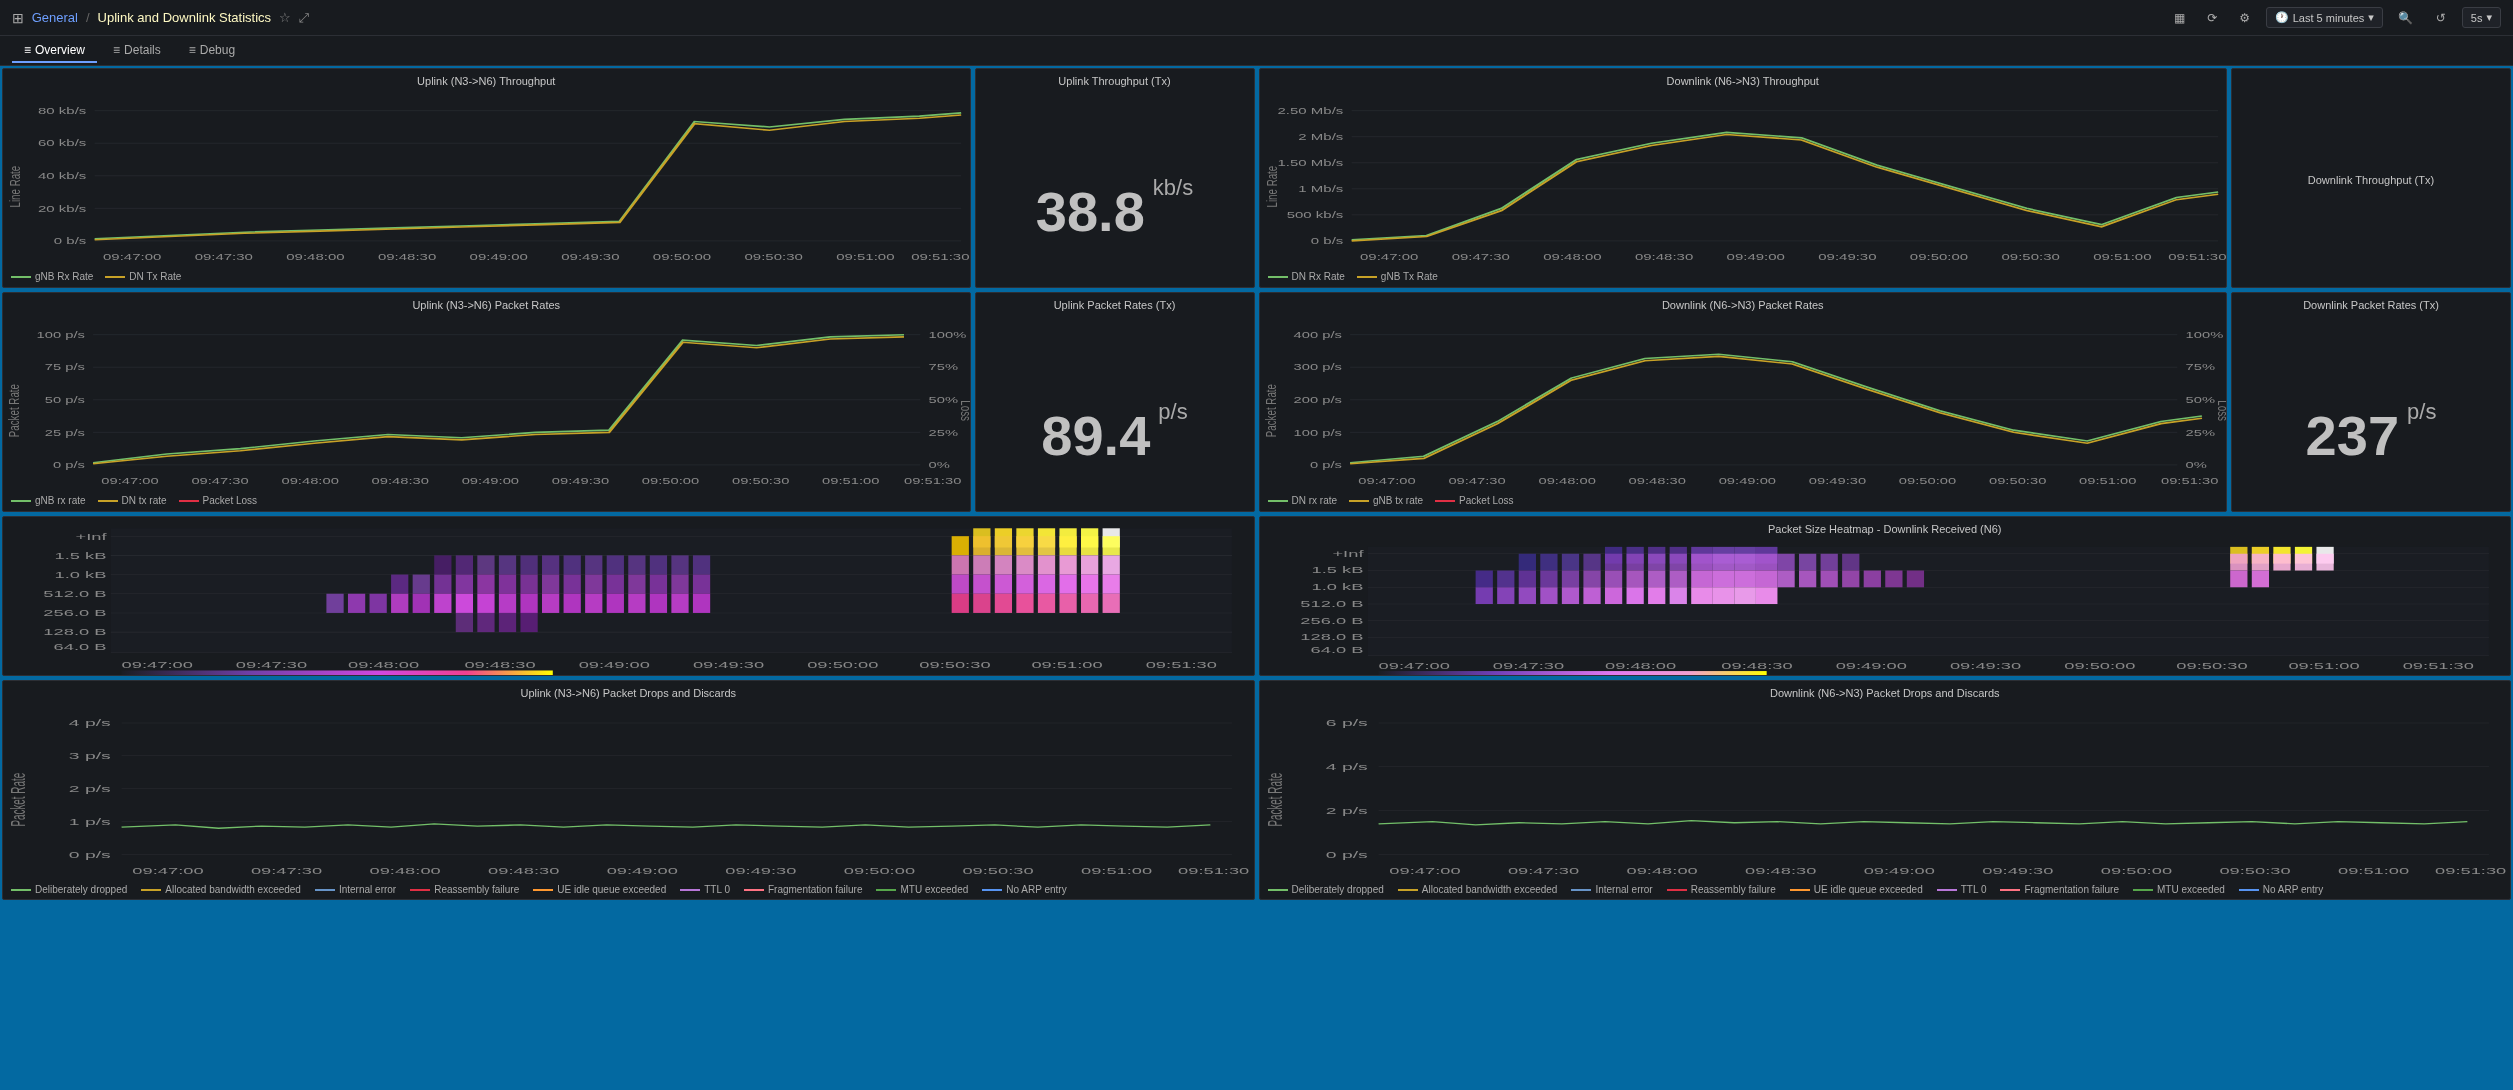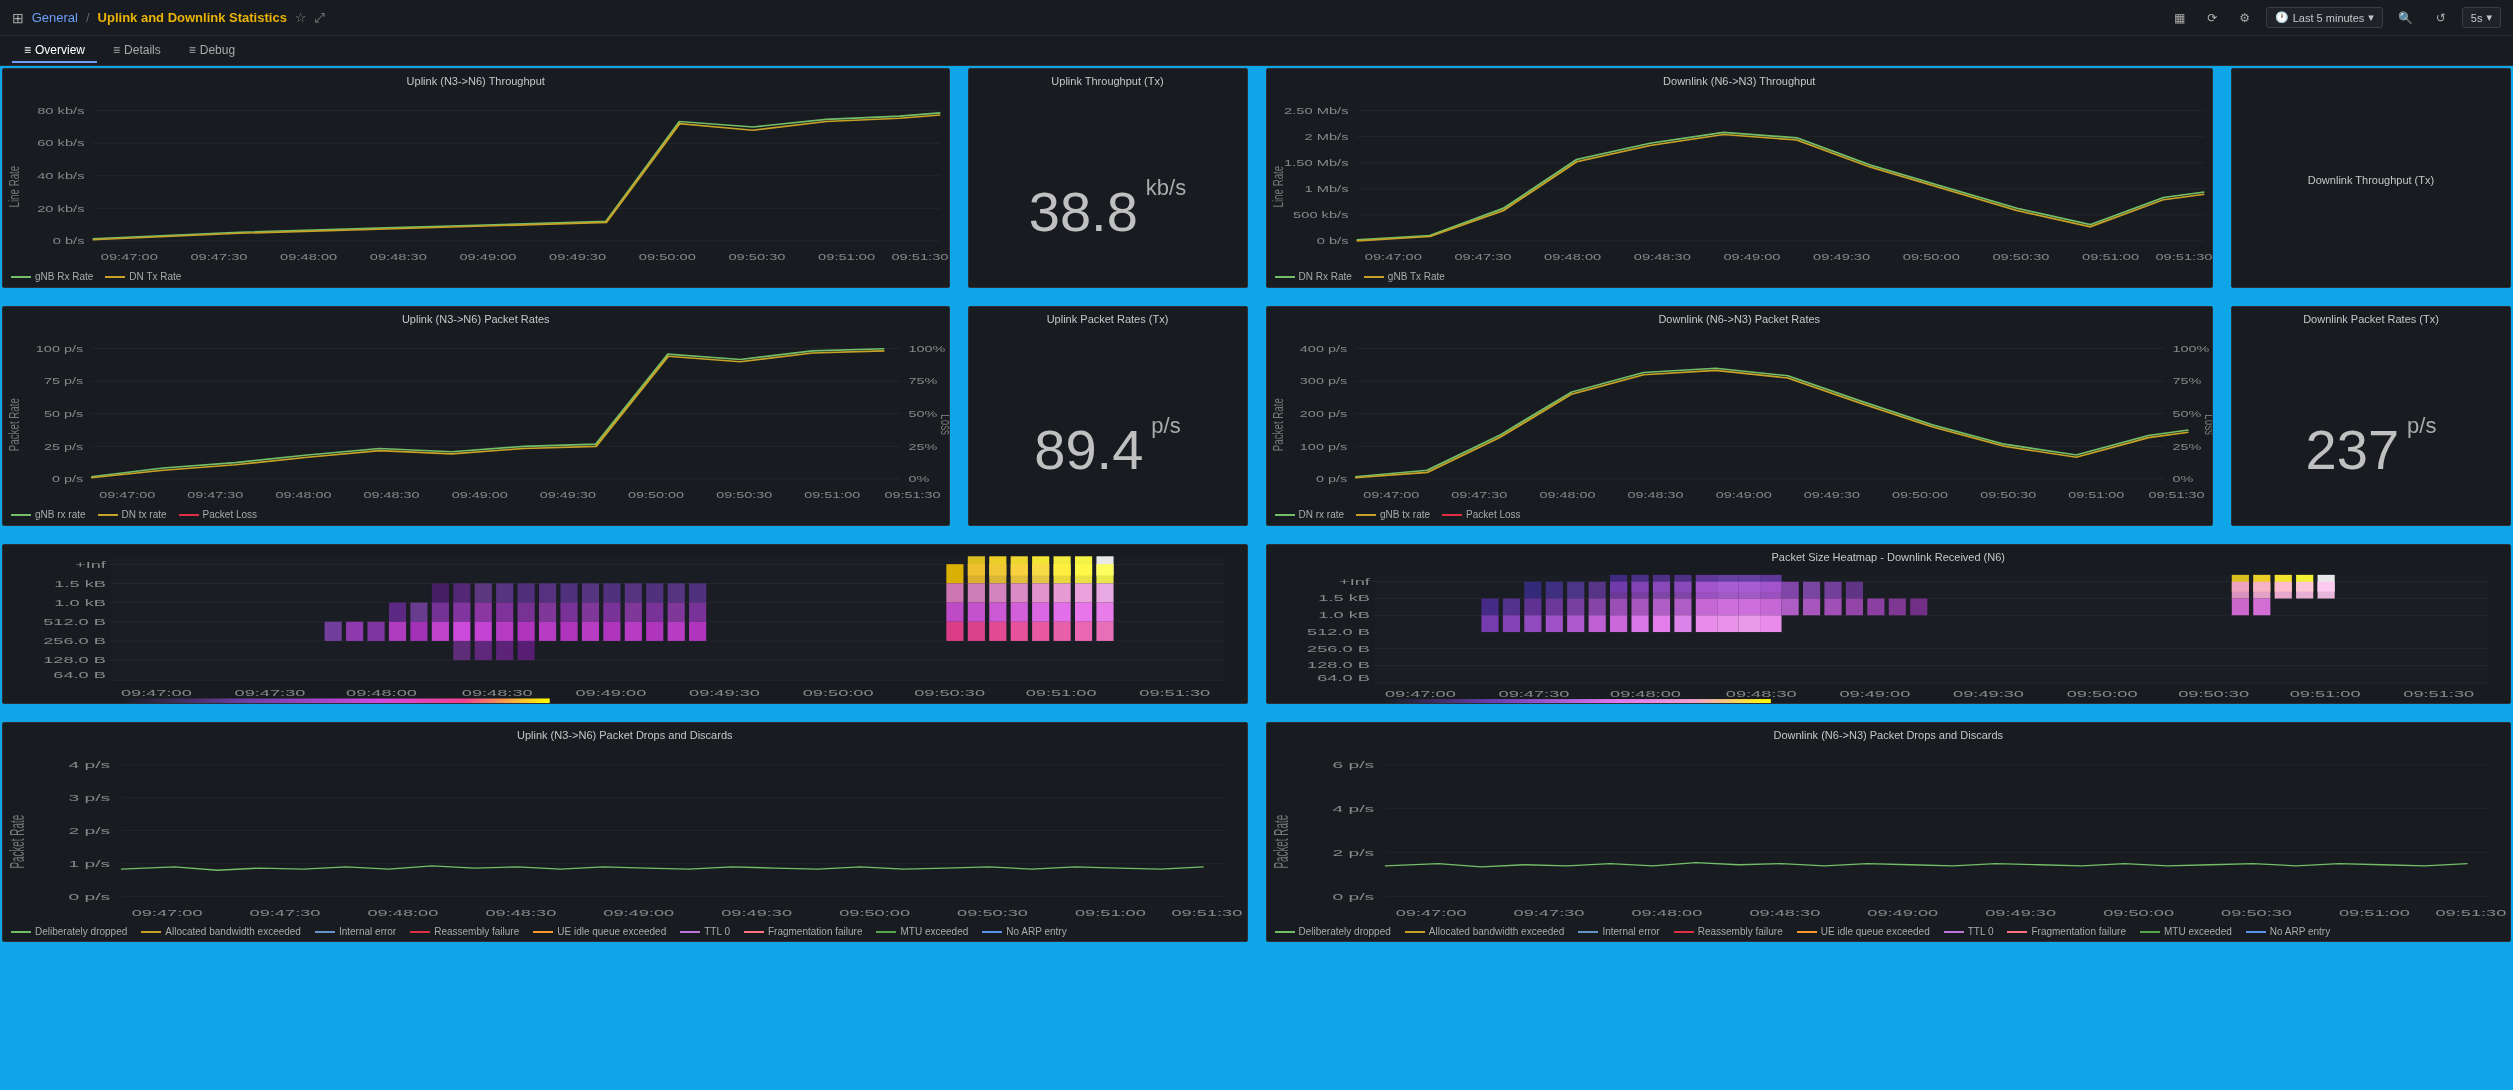--- a/index.html
+++ b/index.html
@@ -78,25 +78,25 @@
     .nav-tab.active {
       color: #fff;
       border-bottom: 2px solid #6e9fff;
     }
 
     
     .dashboard-grid {
       display: grid;
       grid-template-columns: 1fr 280px 1fr 280px;
       grid-template-rows: 220px 220px 160px 220px;
-      gap: 18px;
+      gap: 4px;
       padding: 2px;
       width: 100%;
       height: calc(1090px - 66px);
-      background: #0ea5e9;
+      background: #0369a1;
     }
 
     .panel {
       background: #181b1f;
       border: 1px solid #2c2f35;
       border-radius: 2px;
       display: flex;
       flex-direction: column;
       overflow: hidden;
       position: relative;
@@ -115,21 +115,21 @@
       display: flex;
       flex-direction: column;
       align-items: center;
       justify-content: center;
       background: #181b1f;
       border: 1px solid #2c2f35;
       border-radius: 2px;
     }
     .stat-value {
       font-size: 56px;
-      font-weight: 400;
+      font-weight: 700;
       color: #c0c0c0;
       line-height: 1;
       margin-top: 48px;
     }
     .stat-unit {
       font-size: 22px;
       color: #aaa;
       font-weight: 300;
     }
 
@@ -207,21 +207,21 @@
     }
   </style>
 </head>
 <body>
 
 <div class="topbar">
   <div class="topbar-left">
     <span style="color:#aaa;font-size:14px;">⊞</span>
     <span class="breadcrumb">General</span>
     <span class="sep">/</span>
-    <span style="color:#eab308;font-weight:700;">Uplink and Downlink Statistics</span>
+    <span style="color:#fef9c3;font-weight:400;">Uplink and Downlink Statistics</span>
     <span style="color:#888;cursor:pointer;">☆</span>
     <span style="color:#888;cursor:pointer;">⤢</span>
   </div>
   <div class="topbar-right">
     <button class="tb-btn">▦</button>
     <button class="tb-btn">⟳</button>
     <button class="tb-btn">⚙</button>
     <div class="time-selector">
       <span>🕐</span>
       <span>Last 5 minutes</span>

